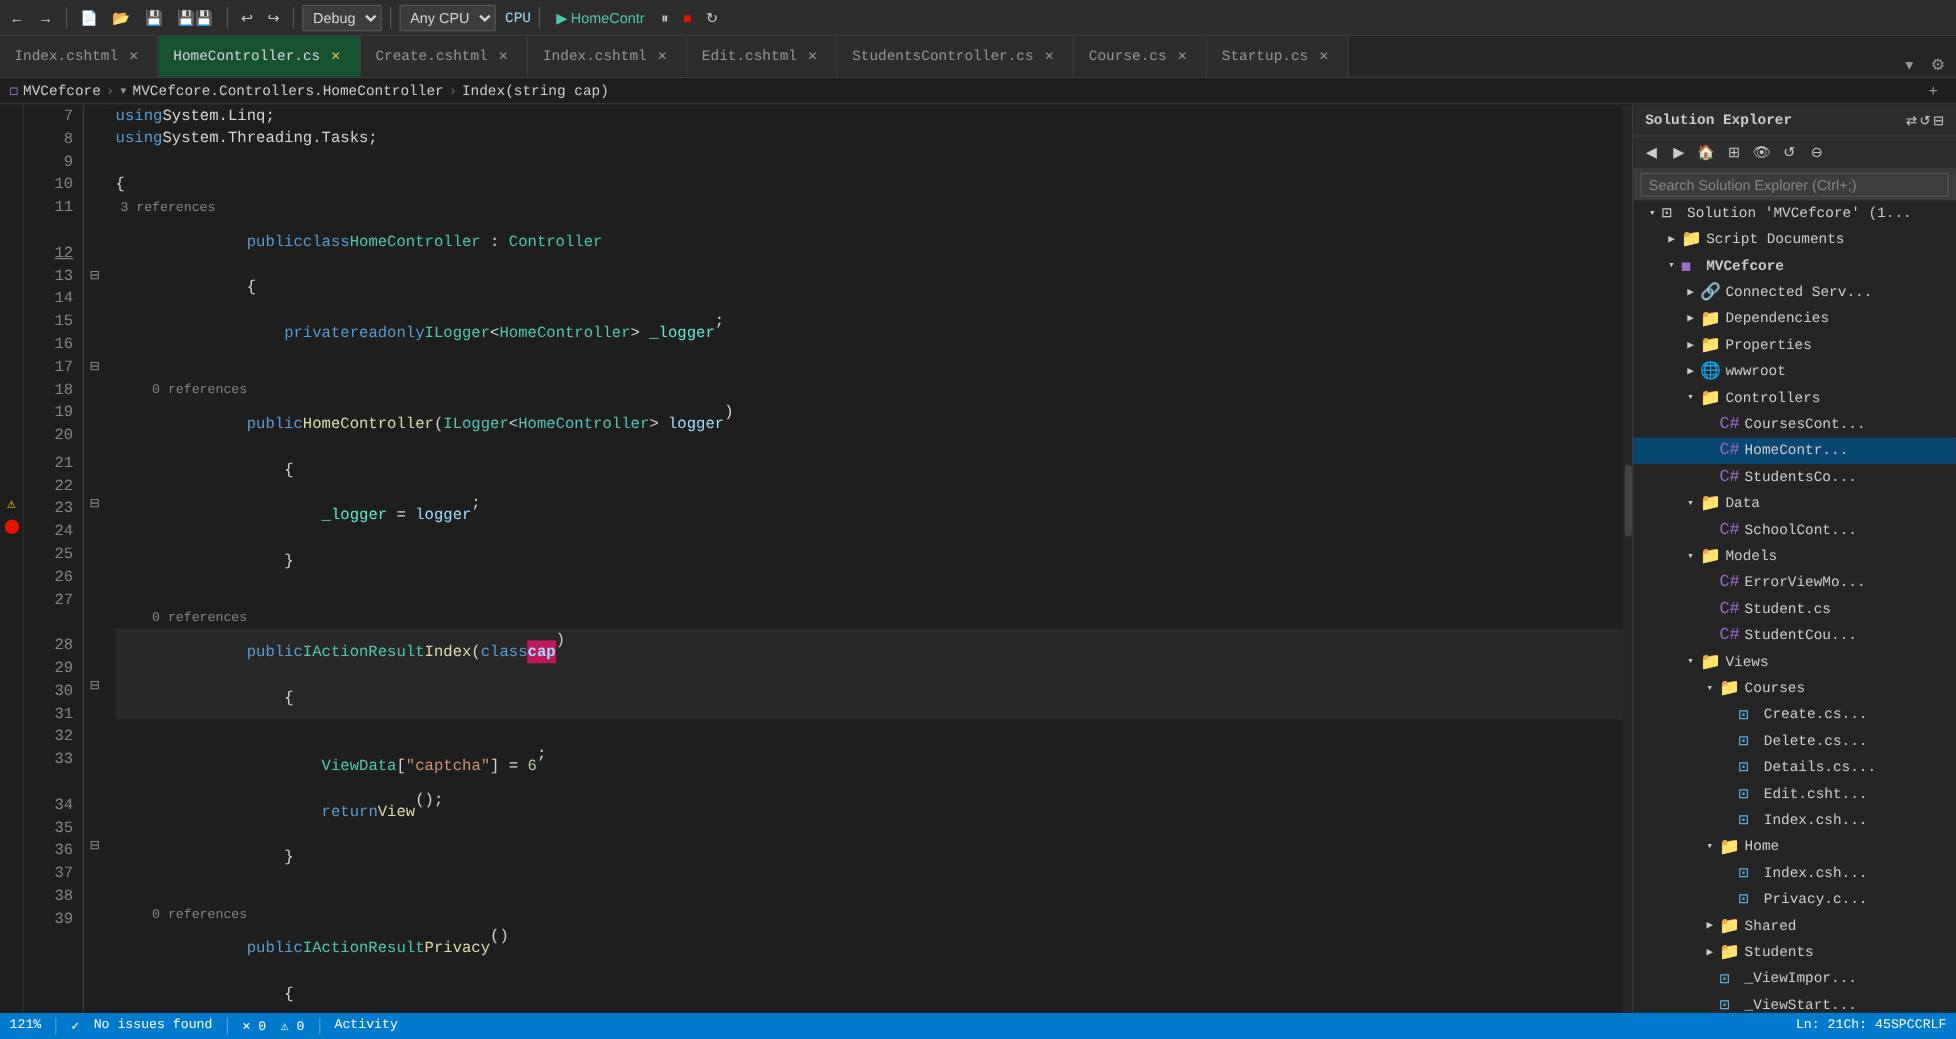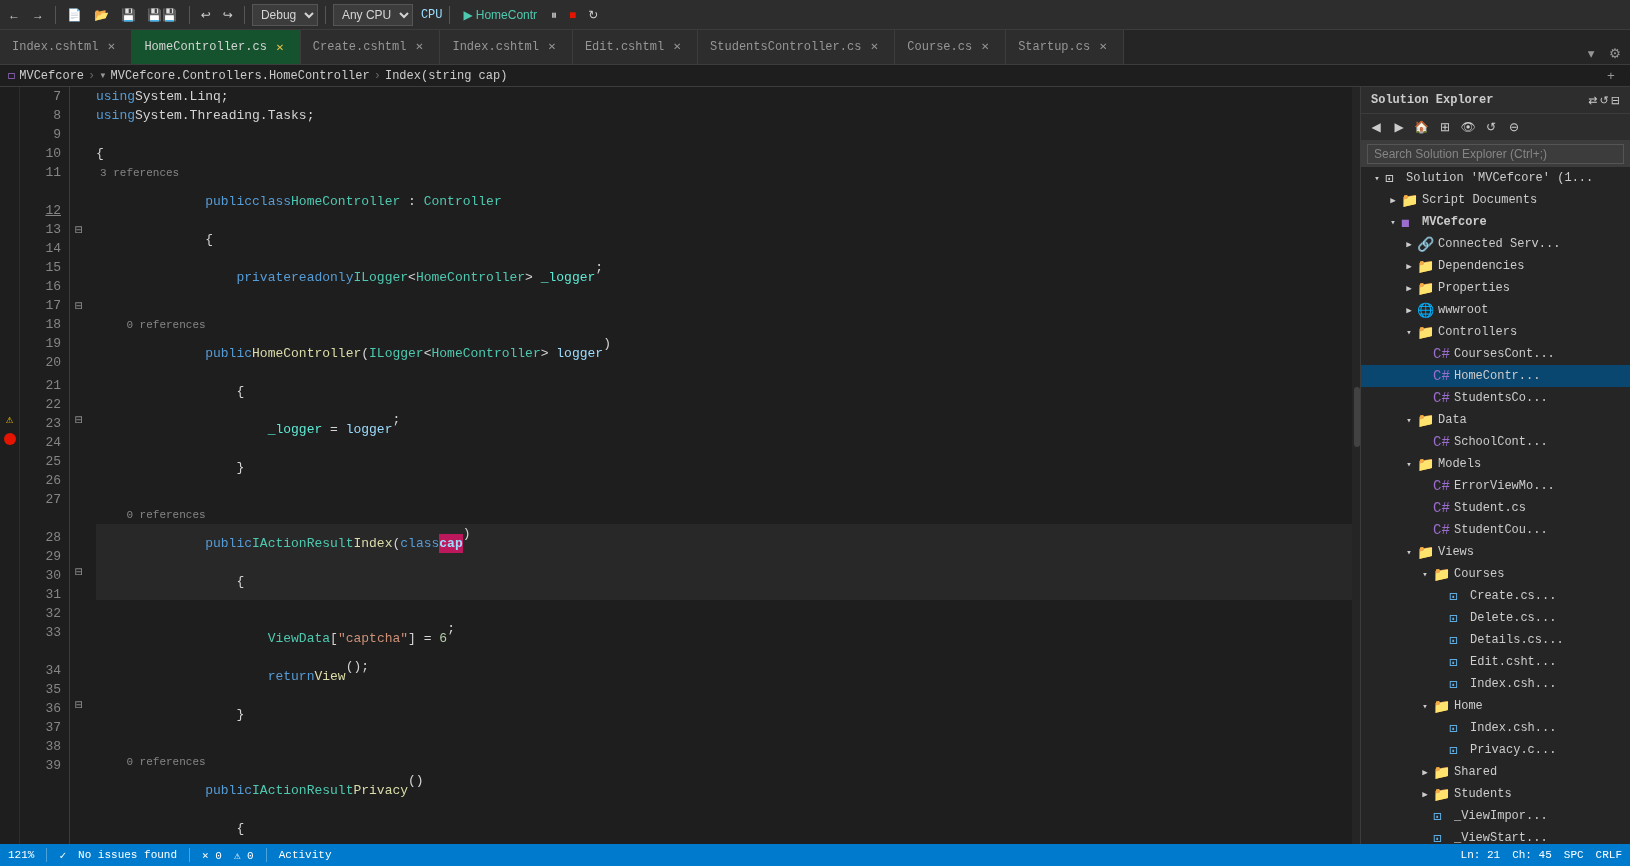--- a/index.html
+++ b/index.html
@@ -83,21 +83,21 @@
     .folder-icon { color: #dcb67a; }
     .cs-icon { color: #9b6dce; }
     .cshtml-icon { color: #5dade2; }
     .solution-icon { color: #c8c8c8; }
     .project-icon { color: #9b6dce; }
 
     
     #statusbar { background: #007acc; color: white; height: 22px; display: flex; align-items: center; font-size: 11px; padding: 0 8px; gap: 12px; flex-shrink: 0; }
     .status-item { display: flex; align-items: center; gap: 3px; white-space: nowrap; }
     .status-sep { width: 1px; height: 14px; background: rgba(255,255,255,0.3); }
-    .status-right { margin-left: auto; display: flex; gap: 12px; }
+    .status-right { margin-left: auto; display: flex; }
     .breakpoint { width: 12px; height: 12px; background: #e51400; border-radius: 50%; }
   </style>
 </head>
 <body>
 
 <div id="toolbar">
   <button class="toolbar-btn">←</button>
   <button class="toolbar-btn">→</button>
   <div class="toolbar-separator"></div>
   <button class="toolbar-btn">📄</button>

